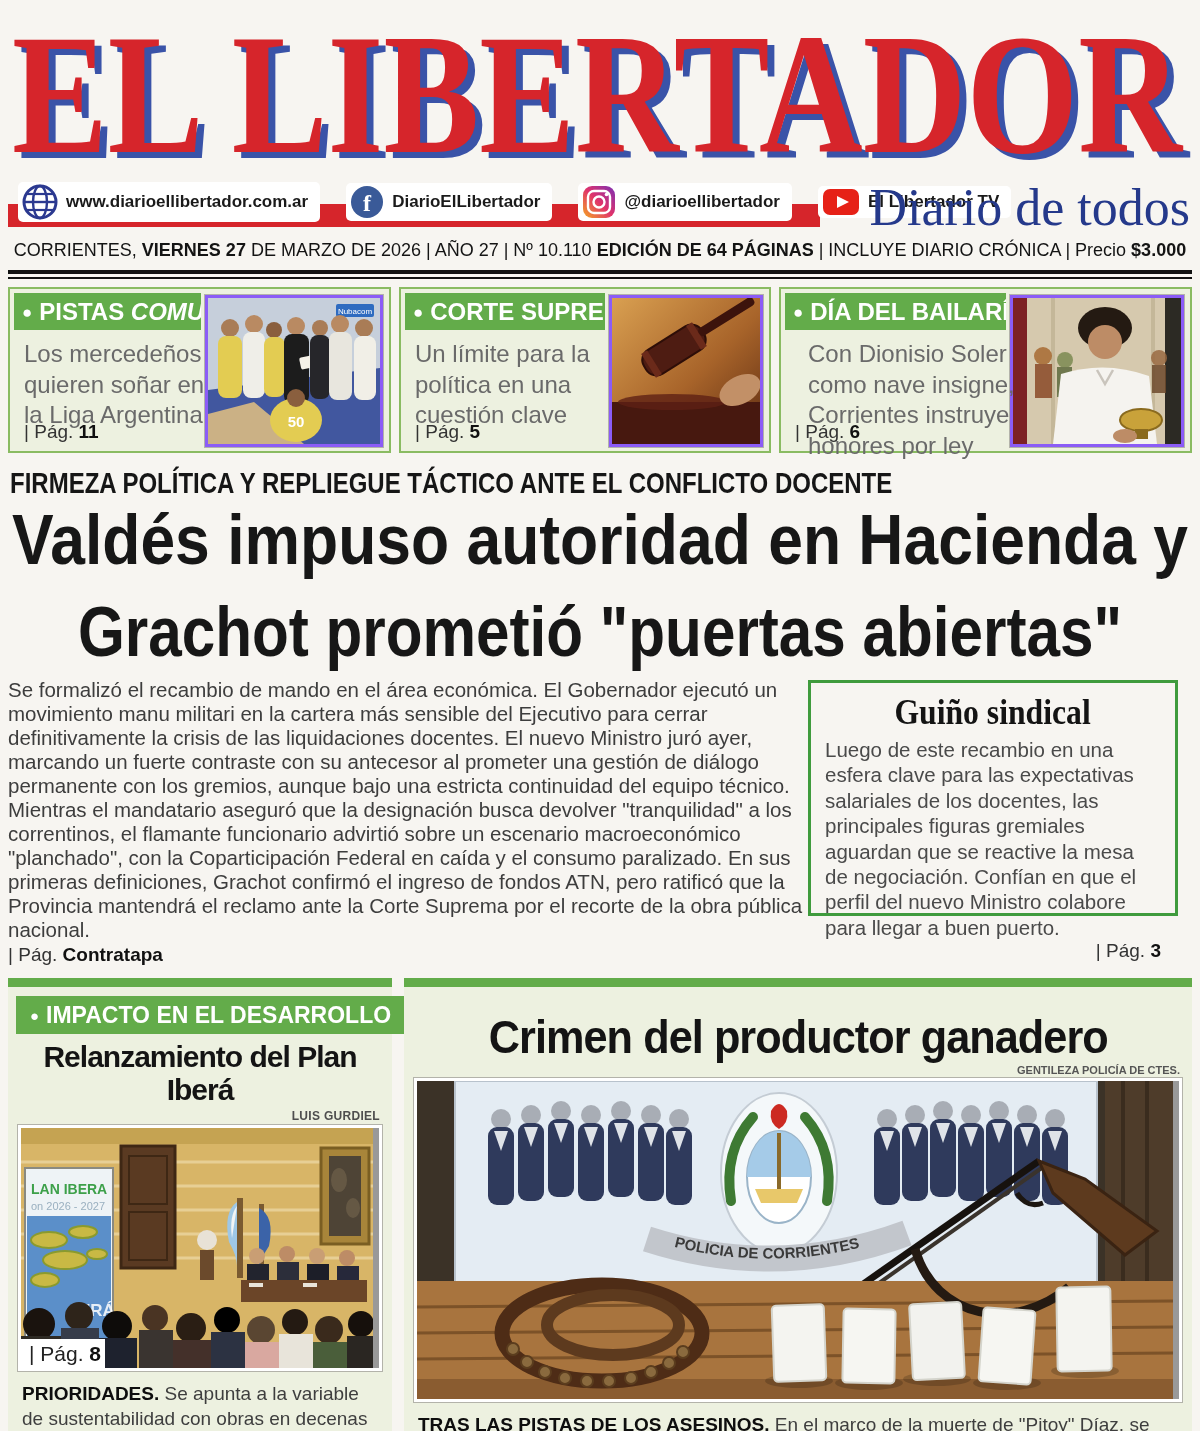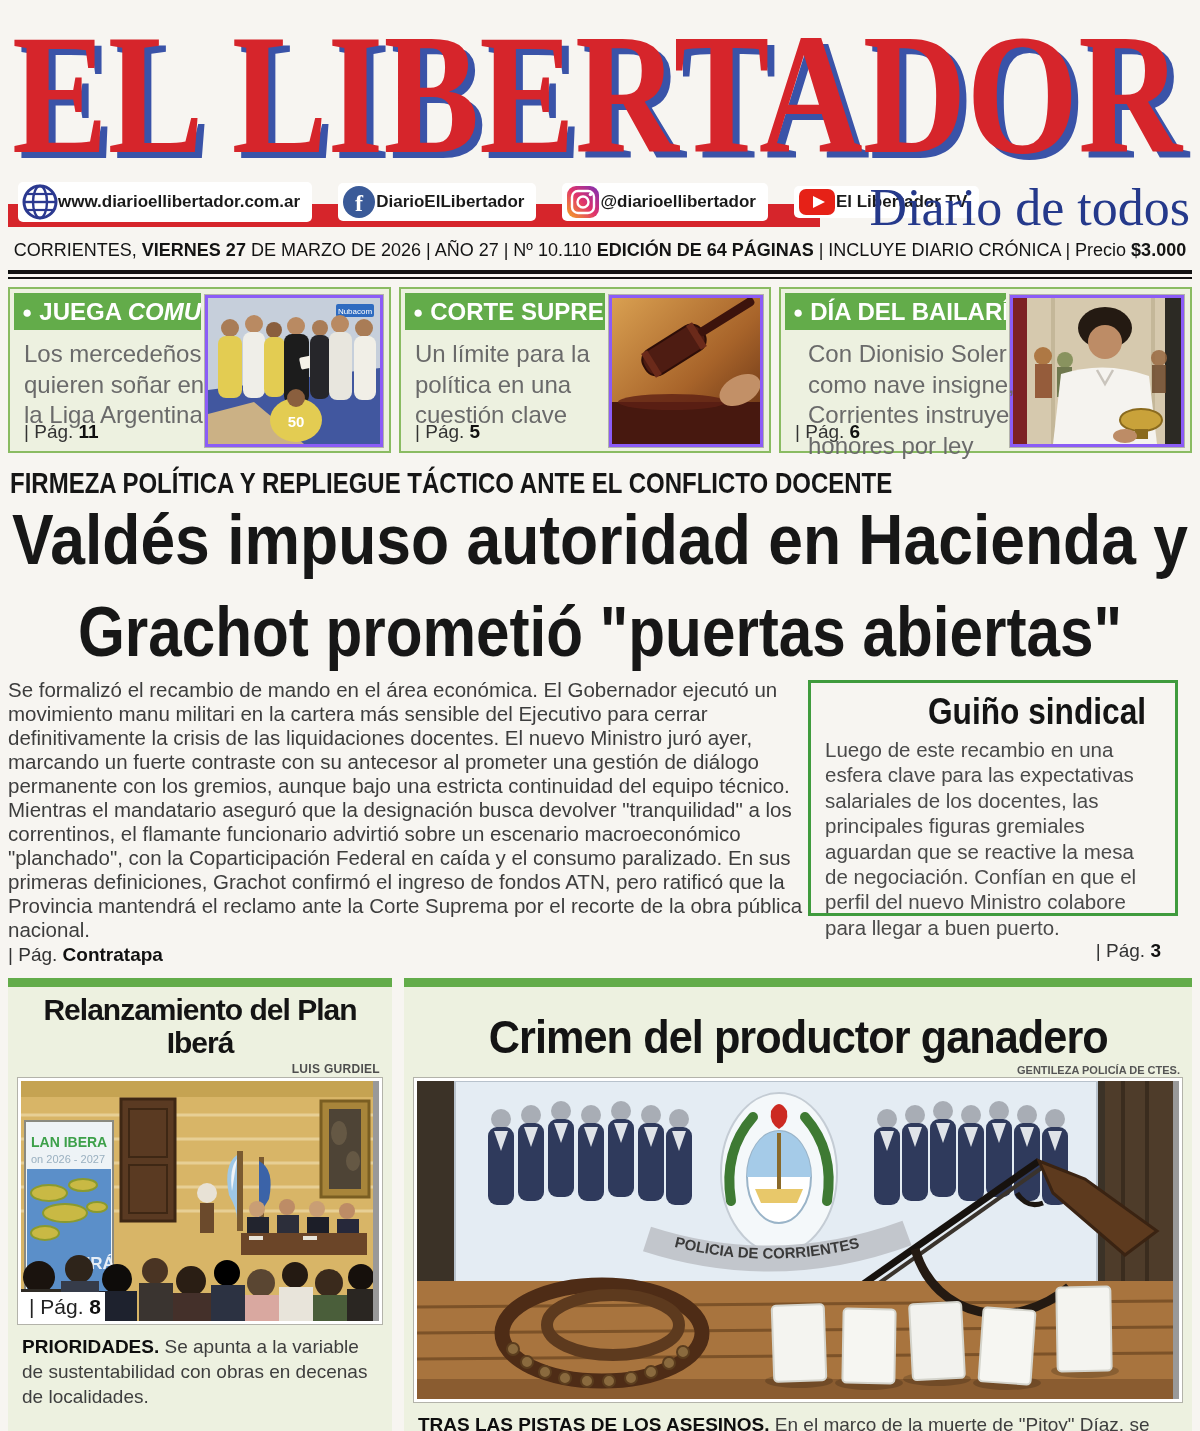--- a/index.html
+++ b/index.html
@@ -5,21 +5,21 @@
   html,body{margin:0;padding:0;background:#e9e7e2;}
   .page{width:1200px;height:1431px;margin:0 auto;background:#f7f5f1;position:relative;overflow:hidden;
         font-family:"Liberation Sans",sans-serif;box-sizing:border-box;padding:0 8px;color:#1c1c1c;}
   svg{display:block;}
 
   
   .masthead{margin-top:2px;}
   .social-bar{position:relative;height:48px;margin-top:0;}
   .red-stripe{position:absolute;left:0;right:372px;bottom:3px;height:23px;background:#d6252b;}
   .social-items{position:absolute;left:10px;top:0;display:flex;align-items:center;gap:26px;z-index:2;}
-  .social-item{display:flex;align-items:center;background:#ffffff;border-radius:5px;padding:2px 12px 2px 4px;}
+  .social-item{display:flex;align-items:center;gap:8px;background:#ffffff;border-radius:5px;padding:2px 12px 2px 4px;}
   .social-item .lbl{font-weight:bold;font-size:17px;color:#1a1a1a;}
   .tagline{position:absolute;right:2px;bottom:-4px;font-family:"Liberation Serif",serif;font-size:52px;color:#25398b;line-height:1;z-index:2;}
 
   
   .dateline{text-align:center;font-size:18px;padding:10px 0 7px;color:#141414;}
   .dateline b{font-weight:bold;}
   .double-rule{border-top:4px solid #121212;border-bottom:2px solid #121212;height:3px;margin-top:2px;}
 
   
   .teasers{display:flex;gap:8px;margin-top:8px;}
@@ -43,21 +43,21 @@
 
   
   .kicker{margin:13px 0 0 2px;}
   .kicker-inner{display:inline-block;transform:scaleX(.8);transform-origin:left;font-weight:700;
                 font-size:30px;white-space:nowrap;color:#161616;}
   .headline-svg{margin-top:0;}
   .main-row{display:flex;gap:0;margin-top:4px;}
   .lead-body{width:800px;font-size:20.5px;line-height:1.17;color:#3d3d3d;}
   .lead-pag{text-align:left;margin-top:2px;font-size:19px;color:#333;}
   .union{width:336px;border:3px solid #3f9b3d;padding:8px 14px 8px;margin-top:2px;height:214px;}
-  .union-title-wrap{text-align:right;}
+  .union-title-wrap{text-align:center;font-family:Liberation Serif, serif;}
   .union-title{display:inline-block;transform:scaleX(.88);font-weight:bold;font-size:36px;color:#141414;}
   .union-body{font-size:20.5px;line-height:1.24;color:#4a4a4a;margin-top:4px;}
   .union-pag{text-align:right;font-size:19px;color:#333;margin-top:0px;}
 
   
   .bottom-row{display:flex;gap:12px;margin-top:12px;}
   .section{background:#edf1e0;box-sizing:border-box;}
   .section-bar{height:9px;background:#63ac4a;}
   .sec-left{width:384px;height:478px;}
   .sec-right{width:788px;height:478px;}
@@ -135,21 +135,21 @@
   </div>
 
   <div class="dateline">
     <span>CORRIENTES, </span><b>VIERNES 27</b><span> DE MARZO DE 2026 | AÑO 27 | Nº 10.110 </span><b>EDICIÓN DE 64 PÁGINAS</b><span> | INCLUYE DIARIO CRÓNICA | Precio </span><b>$3.000</b>
   </div>
   <div class="double-rule"></div>
 
   <div class="teasers">
 
     <div class="teaser t1">
-      <div class="teaser-head"><span class="blt">●</span><span>JUEGA </span><i>COMU</i></div>
+      <div class="teaser-head"><span class="blt">●</span><span>PISTAS </span><i>COMU</i></div>
       <div class="teaser-photo" style="width:172px;height:146px;">
         <svg width="172" height="146" viewBox="0 0 172 146">
           <rect width="172" height="146" fill="#c6cfdb"></rect>
           <polygon points="0,92 172,70 172,146 0,146" fill="#41579f"></polygon>
           <polygon points="0,146 0,116 46,104 96,146" fill="#cbb185"></polygon>
           <rect x="128" y="6" width="38" height="13" rx="2" fill="#2e6bc0"></rect>
           <text x="147" y="16" text-anchor="middle" font-size="8" fill="#fff">Nubacom</text>
 
           <g>
             <circle cx="22" cy="30" r="9" fill="#a97c56"></circle>
@@ -252,20 +252,21 @@
       <div class="union-title-wrap"><span class="union-title">Guiño sindical</span></div>
       <div class="union-body">Luego de este recambio en una esfera clave para las expectativas salariales de los docentes, las principales figuras gremiales aguardan que se reactive la mesa de negociación. Confían en que el perfil del nuevo Ministro colabore para llegar a buen puerto.</div>
       <div class="union-pag pag"><span>| Pág.</span> <b>3</b></div>
     </div>
   </div>
 
   <div class="bottom-row">
 
     <div class="section sec-left">
       <div class="section-bar"></div>
+      <div class="ibera-kicker"><span class="blt">●</span><span>IMPACTO EN EL DESARROLLO</span></div>
       <div class="ibera-head">Relanzamiento del Plan Iberá</div>
       <div class="credit">LUIS GURDIEL</div>
       <div class="photo-wrap">
         <svg width="352" height="240" viewBox="0 0 352 240">
           <rect width="352" height="240" fill="#d8b567"></rect>
           <rect width="352" height="16" fill="#c5a352"></rect>
           <g stroke="#e7cf95" stroke-width="3">
             <line x1="0" y1="34" x2="352" y2="34"></line>
               <line x1="0" y1="58" x2="352" y2="58"></line>
             <line x1="0" y1="82" x2="352" y2="82"></line>

